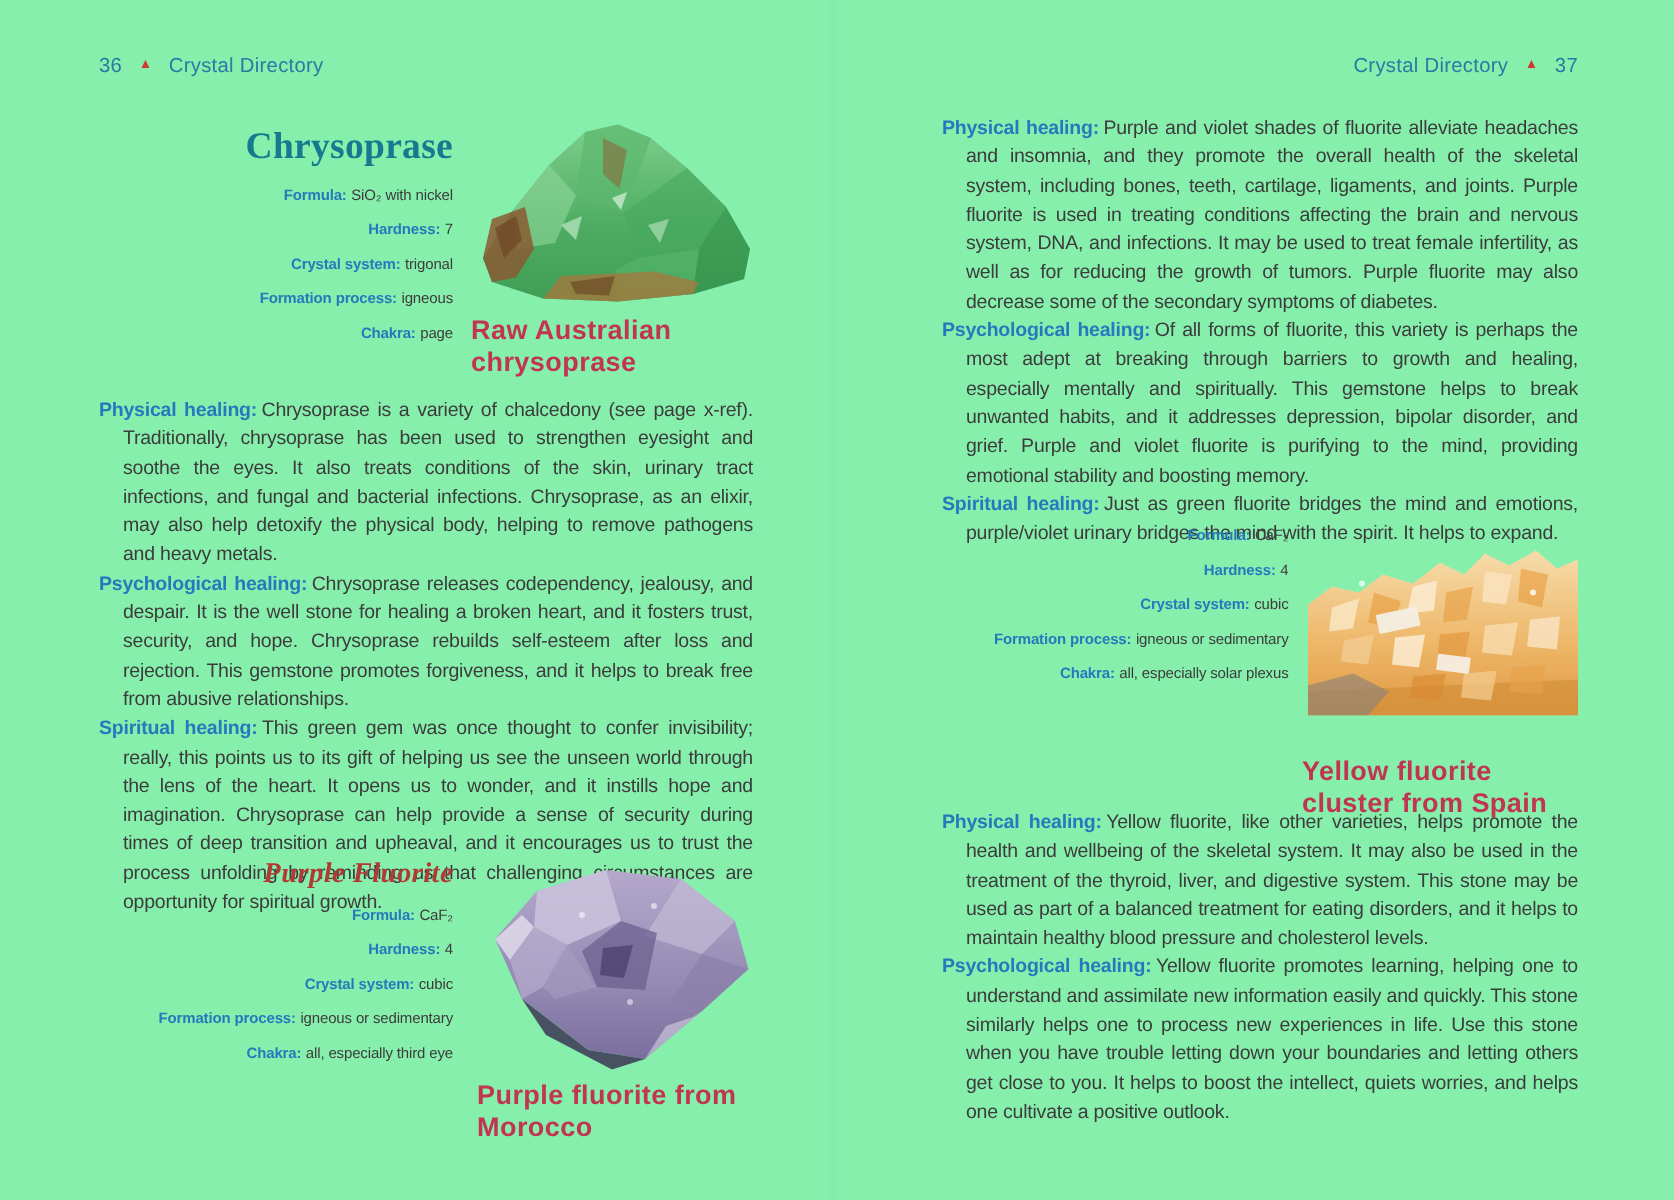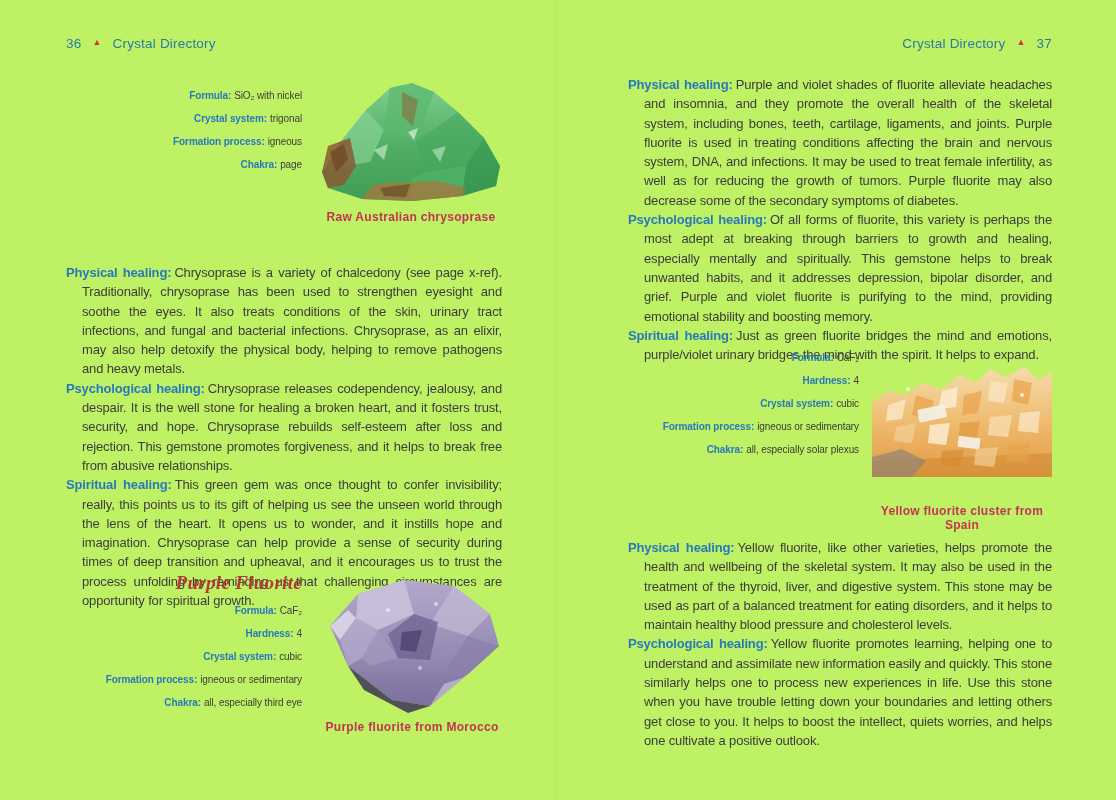--- a/index.html
+++ b/index.html
@@ -5,21 +5,21 @@
   :root{
     --teal:#16798f; --header-blue:#2b79a4; --label-blue:#2878bd;
     --title-red:#b23a35; --caption-red:#c13552; --tri-red:#cf3a30; --body:#3c3c3c;
   }
   *{margin:0;padding:0;box-sizing:border-box;}
   html,body{background:#ffffff;}
   body{
     width:1116px;height:800px;position:relative;overflow:hidden;
     font-family:"Liberation Sans", sans-serif;color:var(--body);
   }
-  .spread{position:absolute;inset:0;background:#bef264;}
+  .spread{position:absolute;inset:0;background:#86efac;}
   .gutter{position:absolute;left:552px;top:0;width:8px;height:800px;
     background:linear-gradient(to right,rgba(0,0,0,0),rgba(0,0,0,0.02),rgba(0,0,0,0));pointer-events:none;}
   .page{position:absolute;top:0;height:800px;}
   .page-left{left:66px;width:436px;}
   .page-right{left:628px;width:424px;}
 
   
   .pg-header{position:absolute;top:36px;width:100%;font-size:13.5px;color:var(--header-blue);
     letter-spacing:.2px;display:flex;align-items:center;gap:11px;}
   .pg-header.right{justify-content:flex-end;}
@@ -30,22 +30,22 @@
   .props-block{position:absolute;text-align:right;}
   .entry-title{font-family:"Liberation Serif","DejaVu Serif",serif;font-weight:bold;
     color:var(--teal);font-size:25px;letter-spacing:.2px;margin-bottom:7px;}
   .entry-title.red{color:var(--title-red);font-style:italic;font-size:19px;margin-bottom:5px;letter-spacing:.3px;}
   .prop{line-height:23px;font-size:10px;letter-spacing:-0.1px;}
   .prop-label{color:var(--label-blue);font-weight:bold;margin-right:3px;}
   .prop-value{color:var(--body);}
 
   
   .photo{position:absolute;}
-  .caption{position:absolute;text-align:center;color:var(--caption-red);
-    font-size:12px;font-weight:bold;letter-spacing:.3px;}
+  .caption{position:absolute;color:var(--caption-red);
+    font-size:18px;font-weight:bold;letter-spacing:.3px;}
 
   
   .paras{position:absolute;width:100%;}
   .para{font-size:13px;line-height:19.3px;letter-spacing:-0.15px;text-align:justify;
     padding-left:16px;text-indent:-16px;color:var(--body);}
   .plabel{color:var(--label-blue);font-weight:bold;margin-right:3px;}
 </style>
 </head>
 <body>
 
@@ -53,22 +53,26 @@
 
   <div class="page page-left">
 
     <div class="pg-header">
       <span class="pg-num">36</span>
       <span class="tri">▲</span>
       <span>Crystal Directory</span>
     </div>
 
     <div class="props-block" style="left:0;top:84px;width:236px;">
+      <div class="entry-title">Chrysoprase</div>
       <div class="prop">
         <strong class="prop-label">Formula:</strong><span class="prop-value">SiO₂ with nickel</span>
+      </div>
+      <div class="prop">
+        <strong class="prop-label">Hardness:</strong><span class="prop-value">7</span>
       </div>
       <div class="prop">
         <strong class="prop-label">Crystal system:</strong><span class="prop-value">trigonal</span>
       </div>
       <div class="prop">
         <strong class="prop-label">Formation process:</strong><span class="prop-value">igneous</span>
       </div>
       <div class="prop">
         <strong class="prop-label">Chakra:</strong><span class="prop-value">page</span>
       </div>

